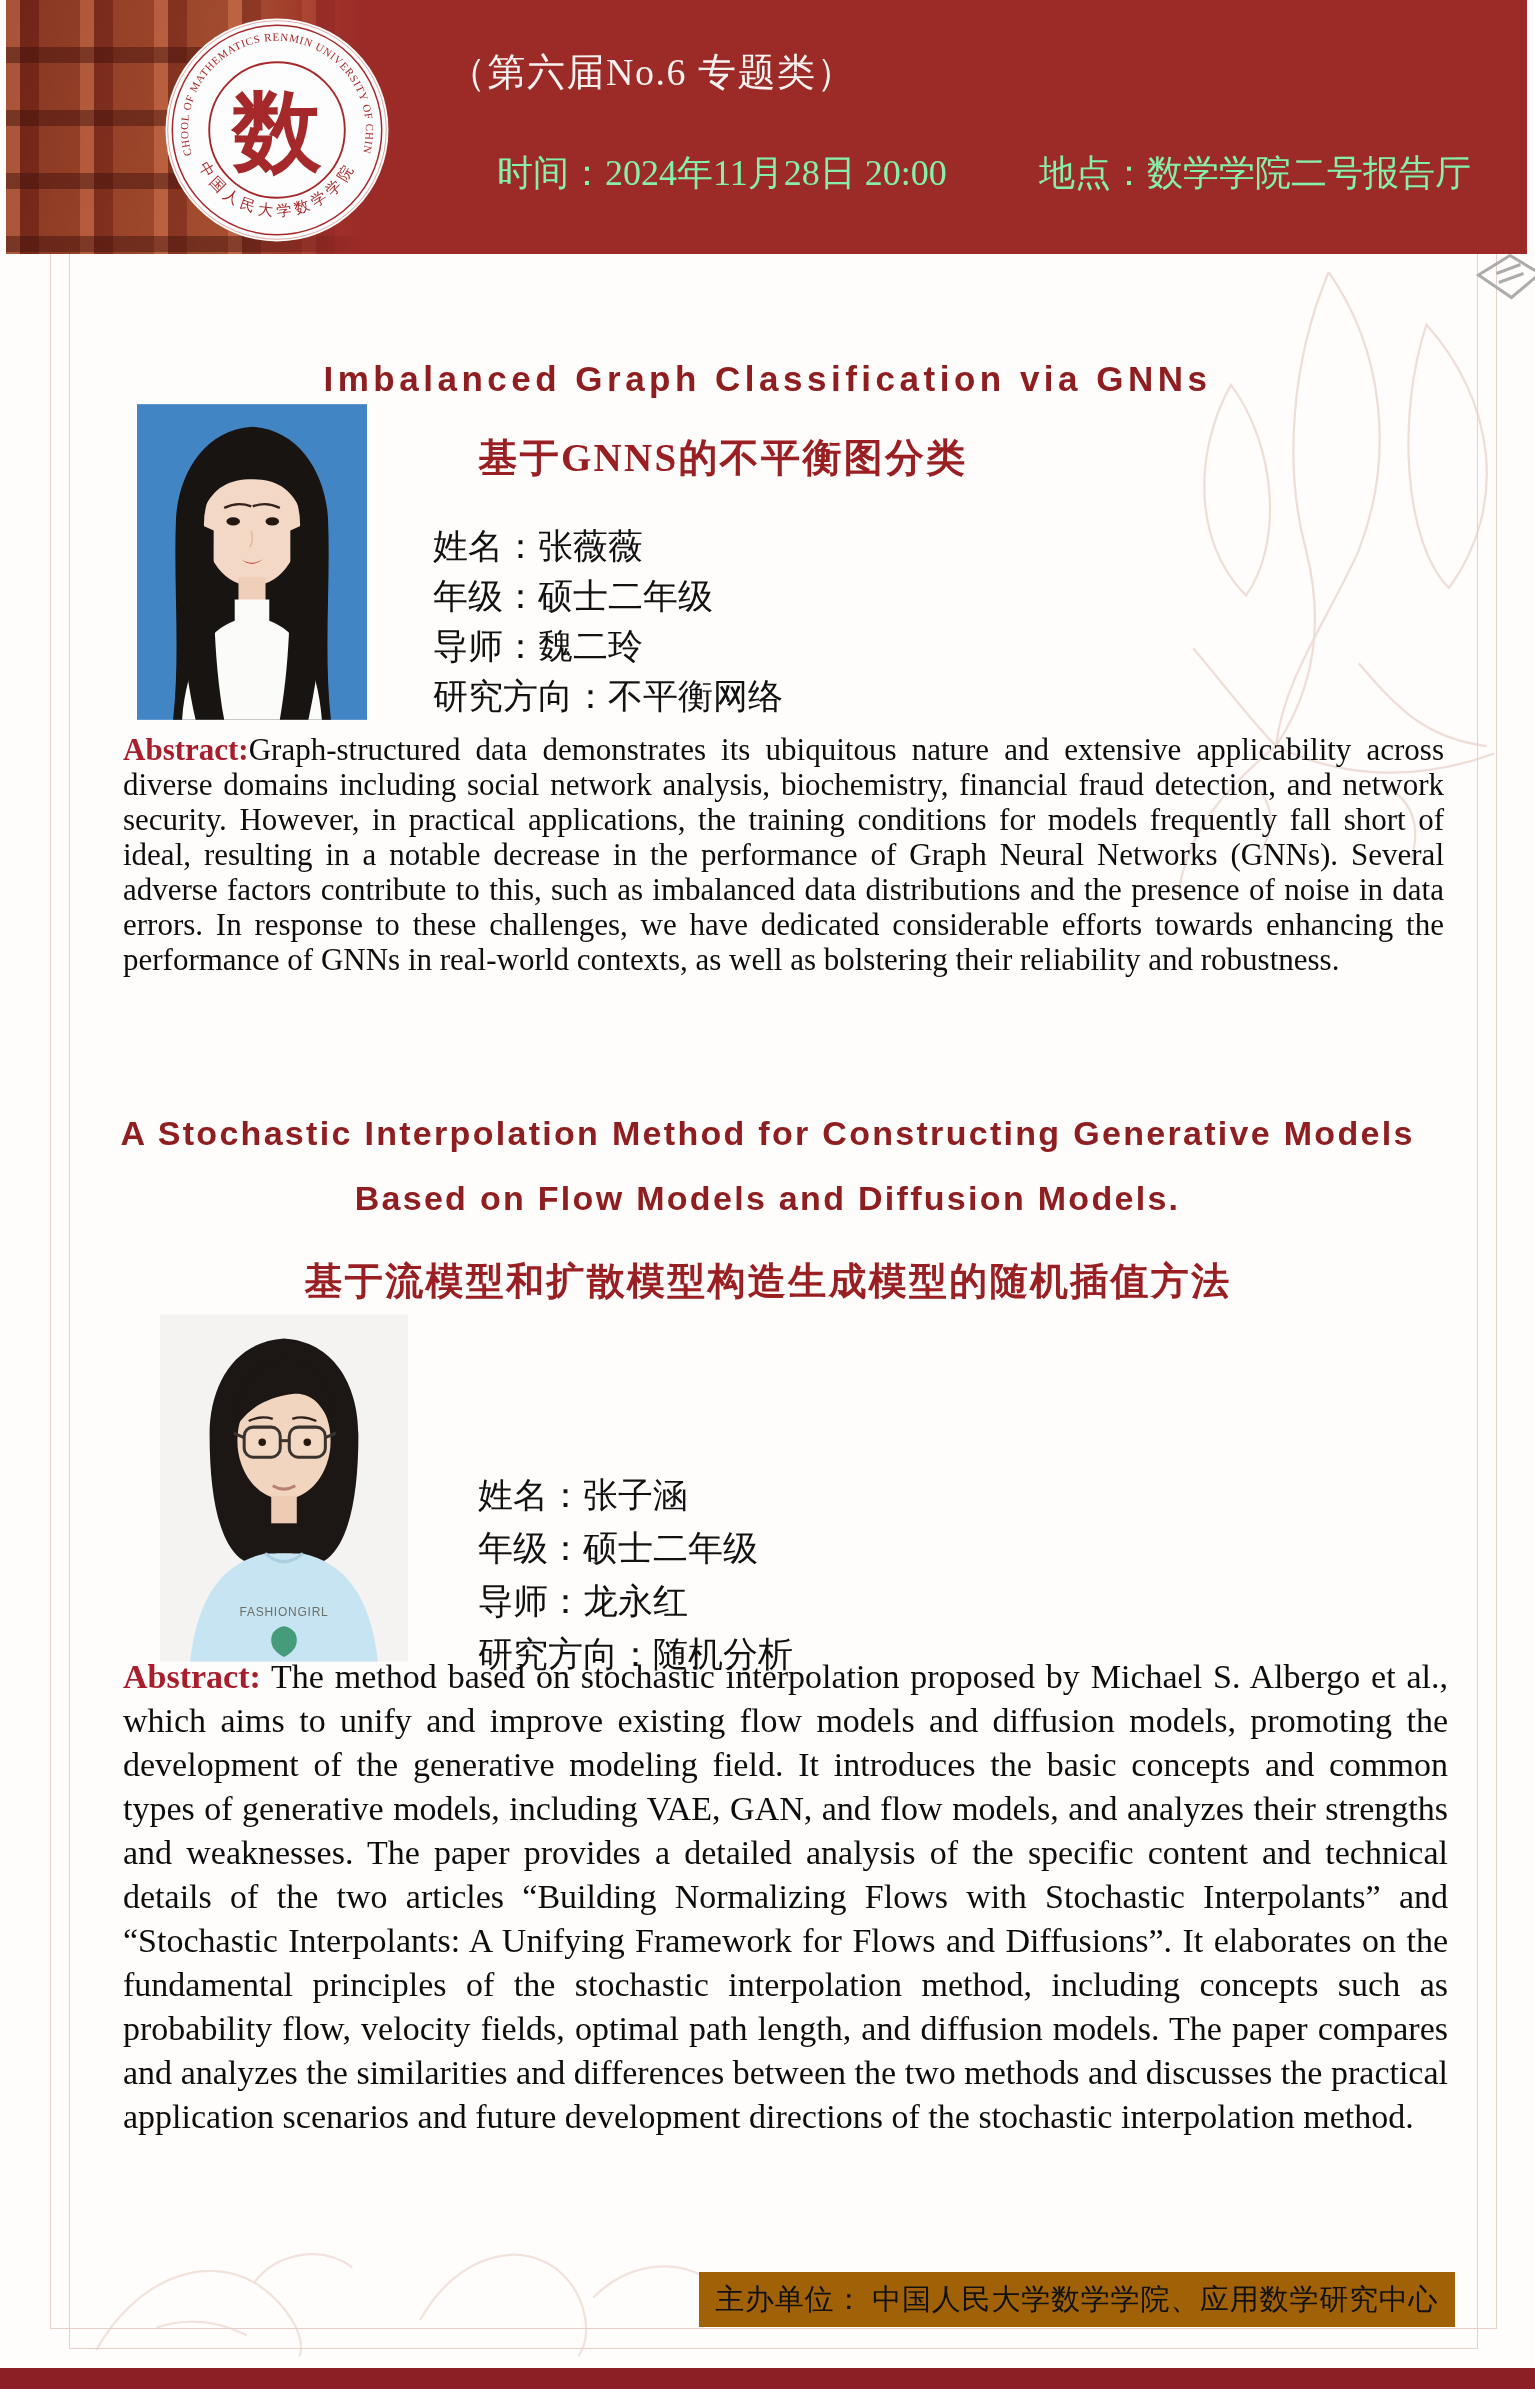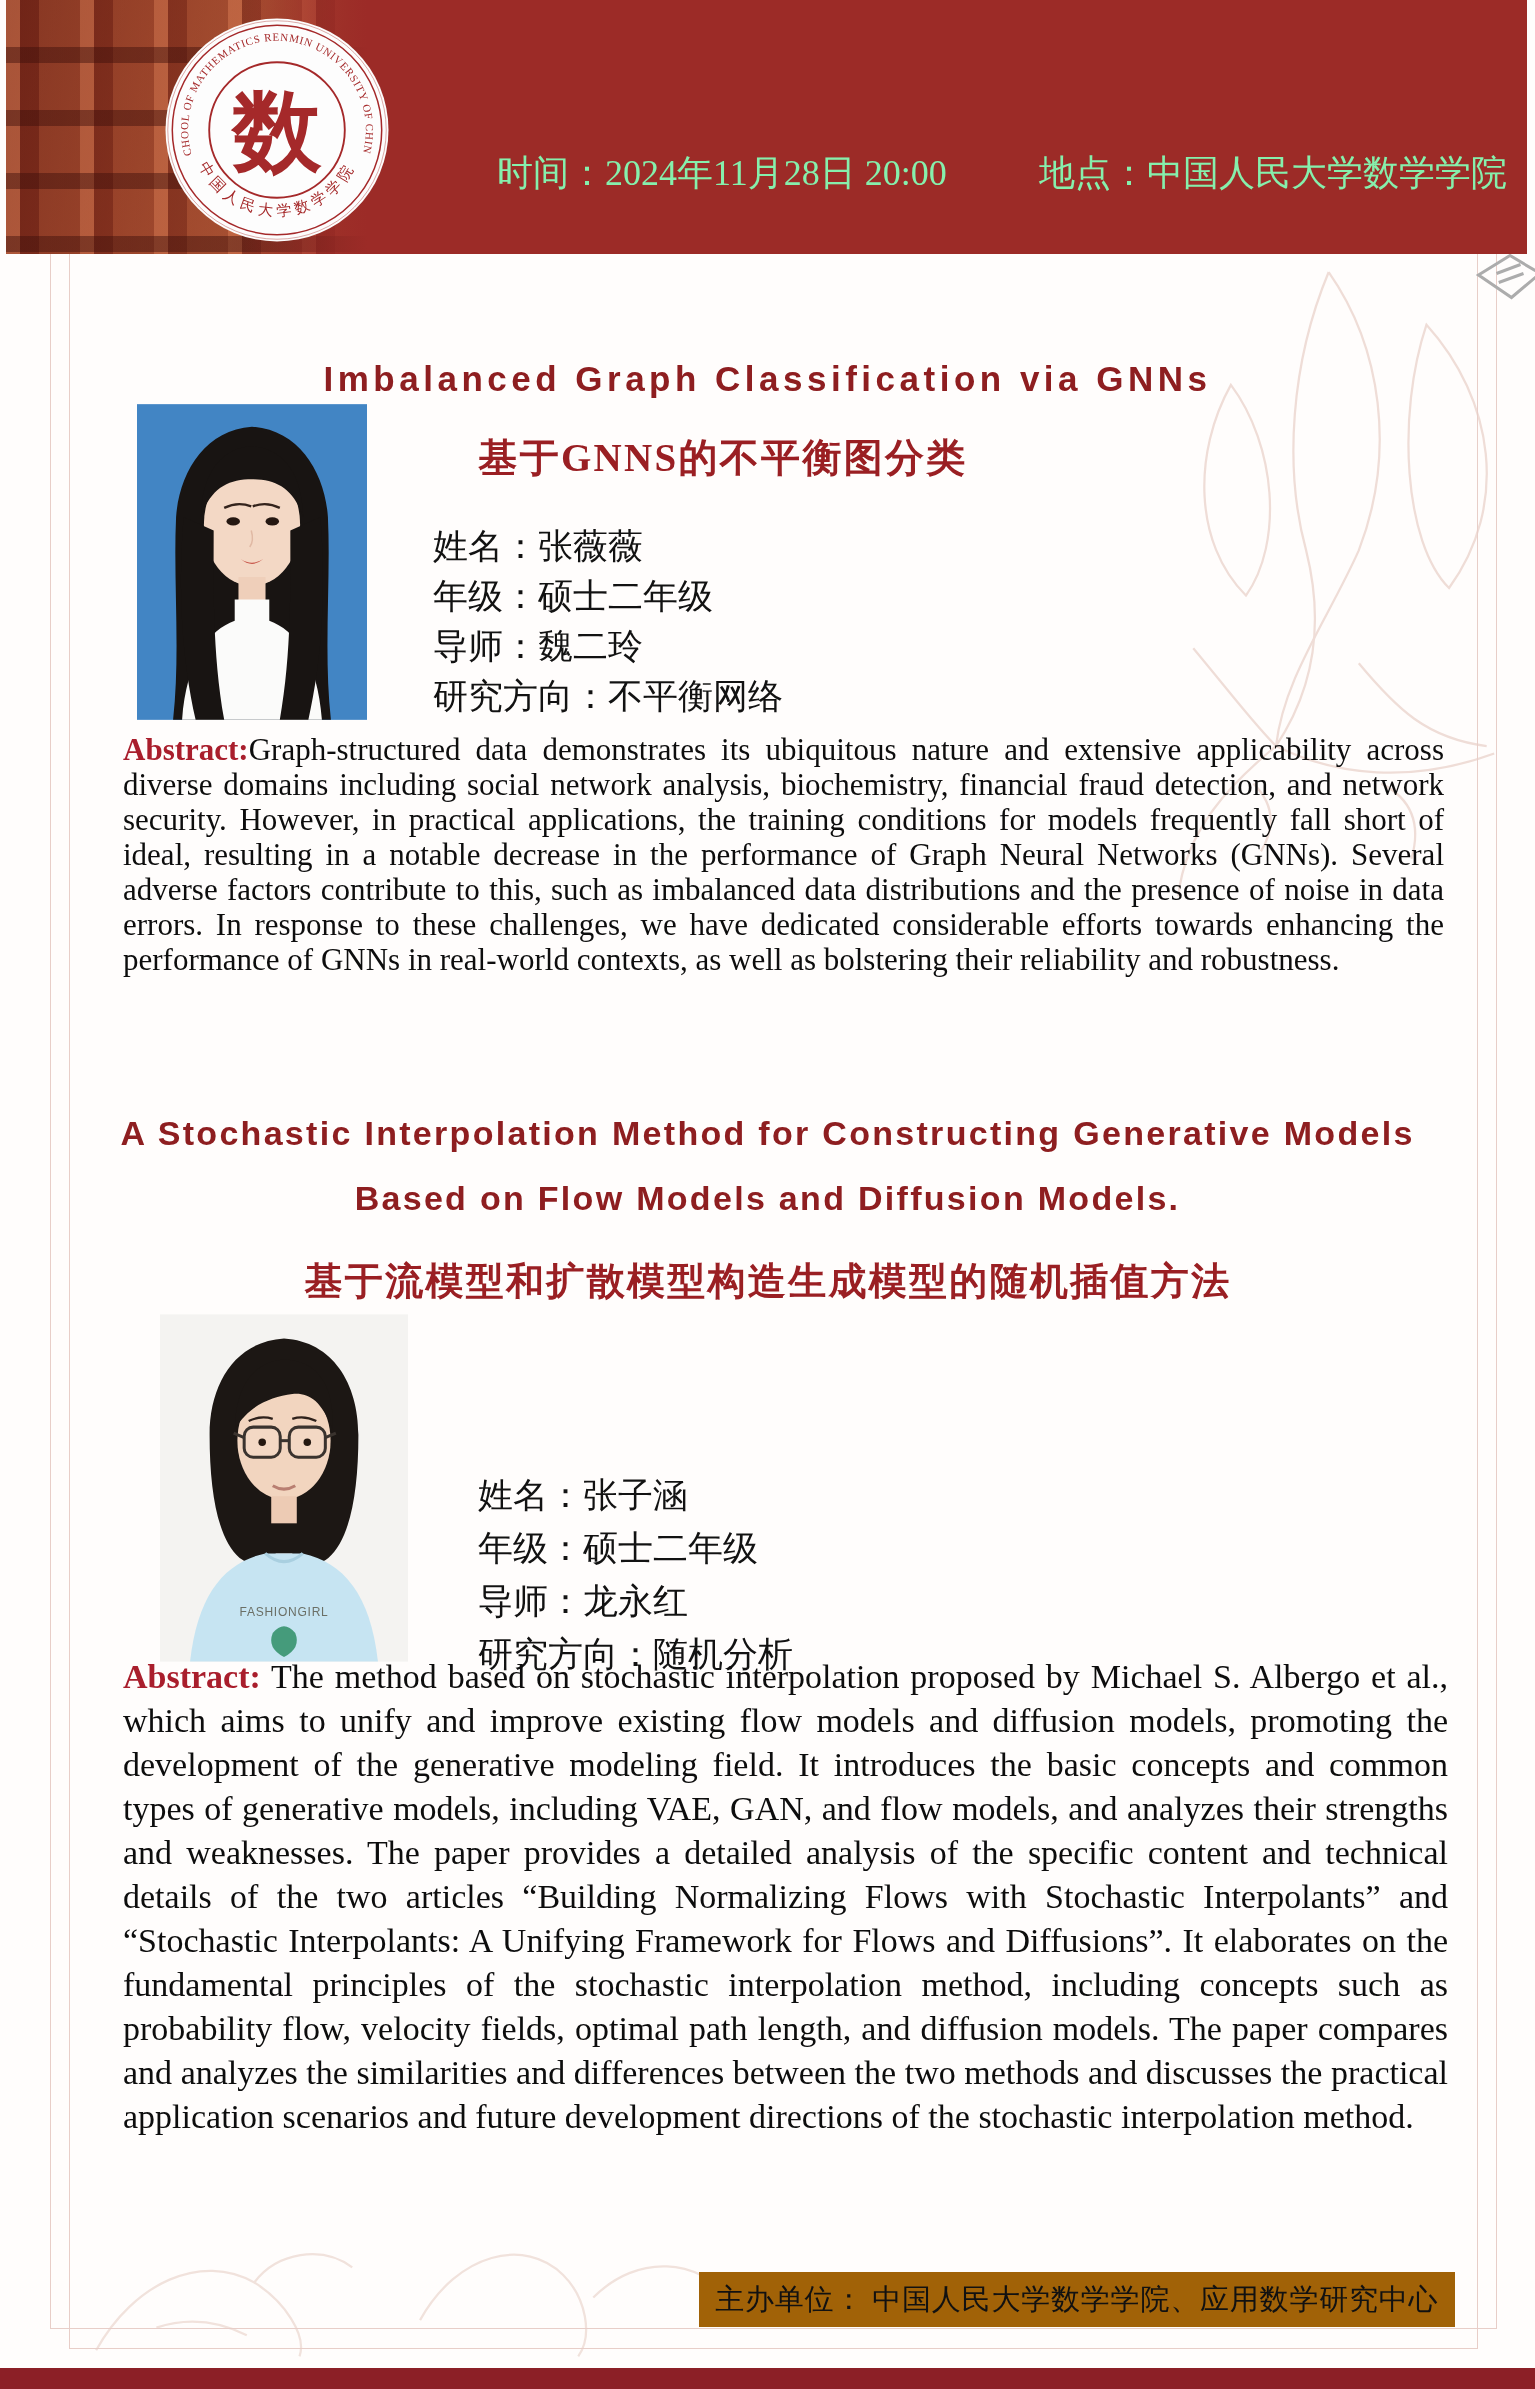--- a/index.html
+++ b/index.html
@@ -113,24 +113,25 @@
     <text font-family="Liberation Serif, DejaVu Serif, serif" font-size="14.5" letter-spacing="1" fill="#A5292A">
       <textPath href="#arcTop" startOffset="50%" text-anchor="middle">SCHOOL OF MATHEMATICS RENMIN UNIVERSITY OF CHINA</textPath>
     </text>
     <text font-family="Liberation Serif, DejaVu Serif, serif" font-size="20" letter-spacing="6" fill="#A5292A">
       <textPath href="#arcBottom" startOffset="50%" text-anchor="middle">中国人民大学数学学院</textPath>
     </text>
     <text x="150" y="192" text-anchor="middle" font-family="Liberation Serif, DejaVu Serif, serif" font-size="118" font-weight="bold" fill="#A5292A">数</text>
   </svg>
 
   <div class="ht-row">
+    <span class="ht-paren">（第六届No.6 专题类）</span>
   </div>
   <div class="hi-row">
     <span class="hi-time">时间：2024年11月28日  20:00</span>
-    <span class="hi-loc">地点：中国人民大学数学学院</span>
+    <span class="hi-loc">地点：数学学院二号报告厅</span>
   </div>
 </header>
 
 <section>
   <h2 class="t-title" style="top:346px;">Imbalanced Graph Classification via GNNs</h2>
   <h3 class="t-subtitle" style="left:196px;top:431px;">基于GNNS的不平衡图分类</h3>
 
   <svg class="photo" style="left:137px;top:404px;" width="230" height="316" viewBox="0 0 306 420">
     <rect width="306" height="420" fill="#4285C4"></rect>
     <path d="M153,30 C90,34 56,92 52,150 C48,235 58,330 48,420 L258,420 C248,330 258,235 254,150 C250,92 216,34 153,30 Z" fill="#181412"></path>

